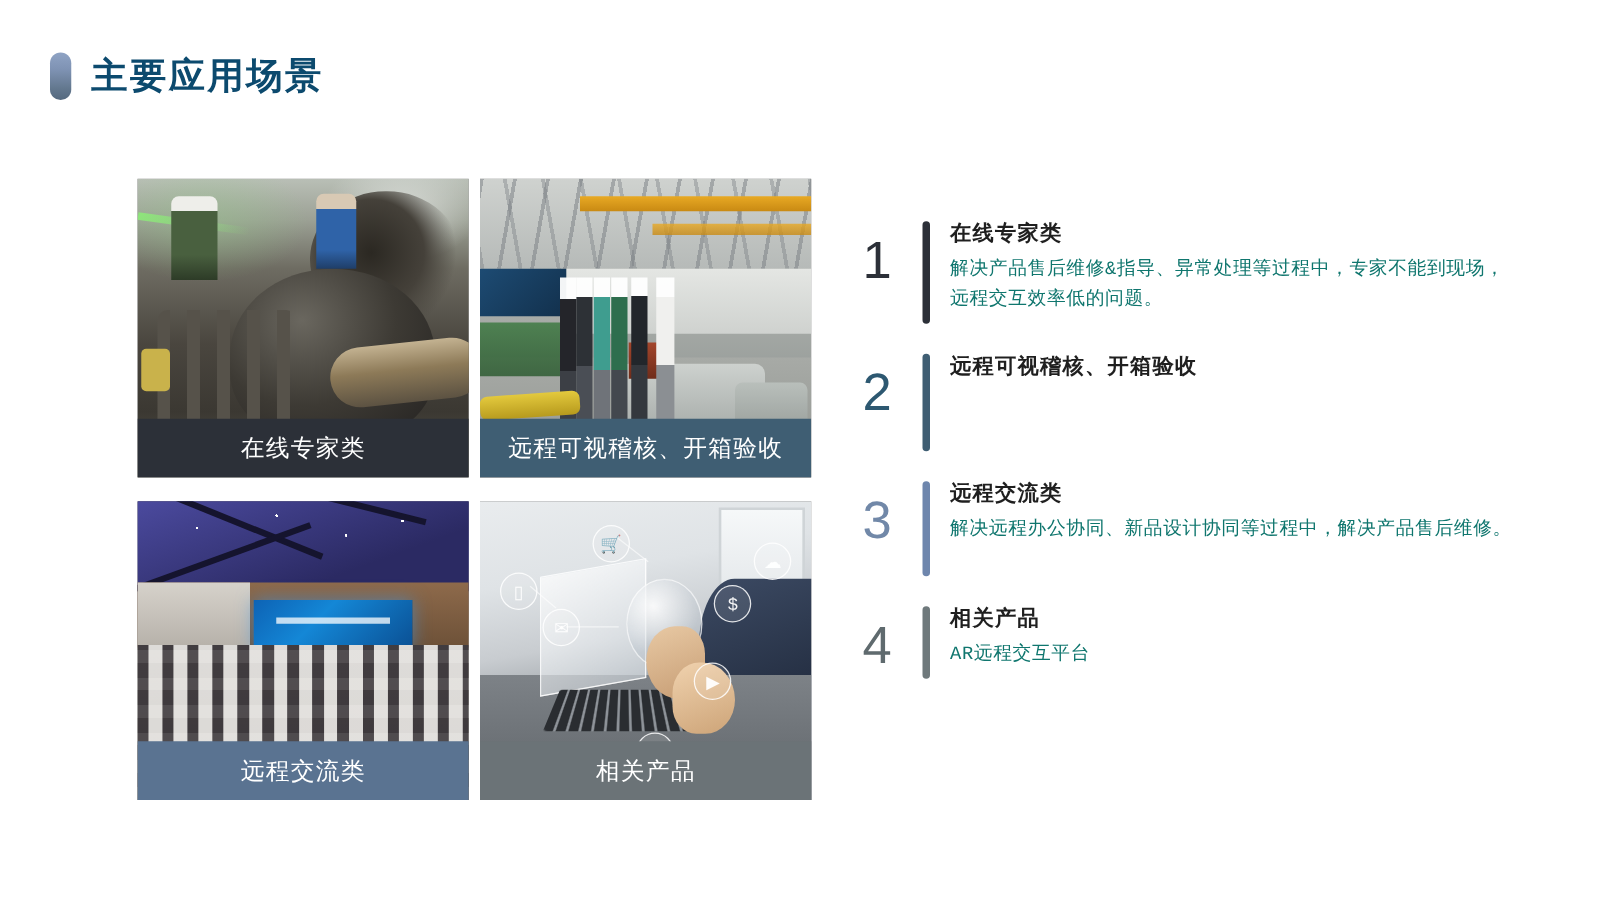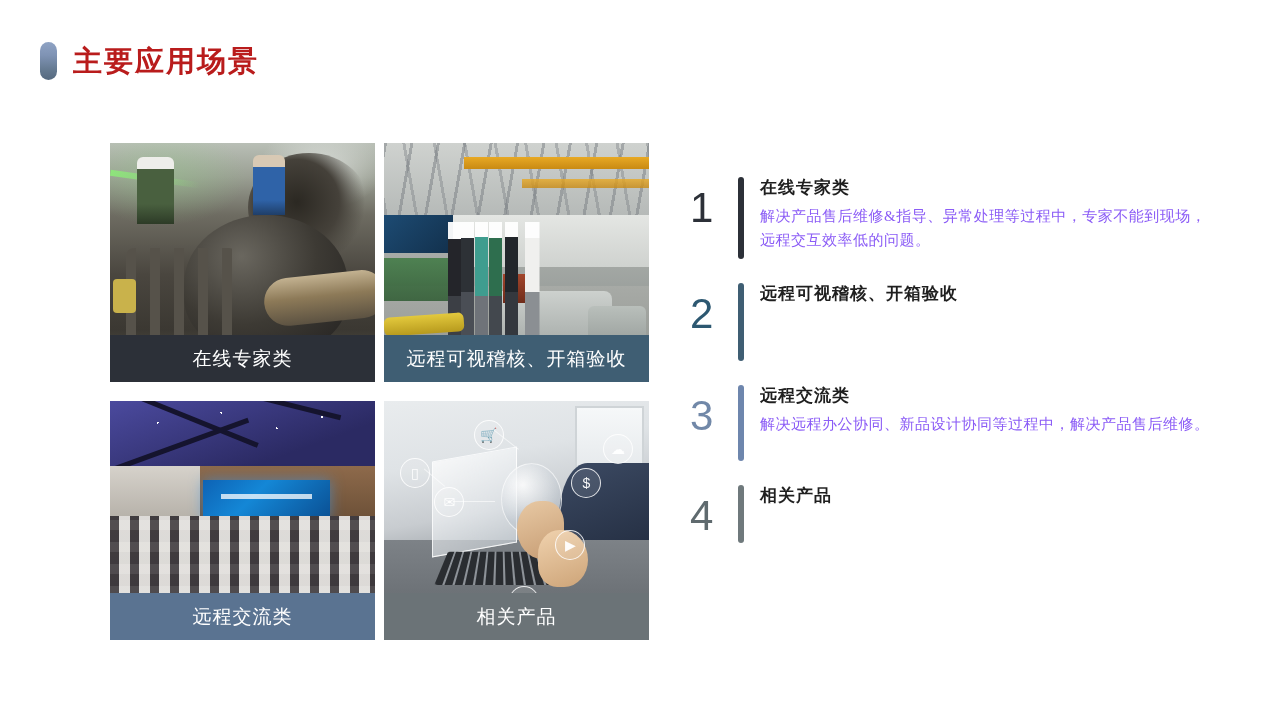--- a/index.html
+++ b/index.html
@@ -19,21 +19,21 @@
   }
   .bullet-pill{
     width:17px; height:38px;
     border-radius:9px;
     background:linear-gradient(180deg,#8fa3c4 0%,#7f93b4 35%,#63788f 75%,#55697f 100%);
     flex:none;
   }
   .slide-title{
     font-size:29px;
     font-weight:bold;
-    color:#b91c1c;
+    color:#0c4a6e;
     letter-spacing:2px;
     line-height:1;
     white-space:nowrap;
   }
 
   
   .grid{
     position:absolute;
     left:110px; top:143px;
     width:539px; height:497px;
@@ -229,25 +229,25 @@
   .itm-title{
     font-size:17px;
     font-weight:bold;
     color:#1f1f1f;
     letter-spacing:1px;
     line-height:1.5;
     font-family:"DejaVu Sans","Liberation Sans",sans-serif;
   }
   .itm-body{
     font-size:15px;
-    color:#8b5cf6;
+    color:#0f766e;
     line-height:1.65;
     letter-spacing:.5px;
     margin-top:3px;
-    font-family:Liberation Serif, serif;
+    font-family:Liberation Mono, monospace;
   }
   .h-1{height:82px;}
   .h-2{height:78px;}
   .h-3{height:76px;}
   .h-4{height:58px;}
 </style>
 </head>
 <body>
 
 <div class="slide-header">
@@ -355,16 +355,17 @@
       <div class="itm-title">远程交流类</div>
       <div class="itm-body">解决远程办公协同、新品设计协同等过程中，解决产品售后维修。</div>
     </div>
   </div>
 
   <div class="item">
     <div class="num" style="color:#5f6a6e">4</div>
     <div class="accent h-4" style="background:#6f797c"></div>
     <div class="txt">
       <div class="itm-title">相关产品</div>
+      <div class="itm-body">AR远程交互平台</div>
     </div>
   </div>
 
 </div>
 
 </body></html>

